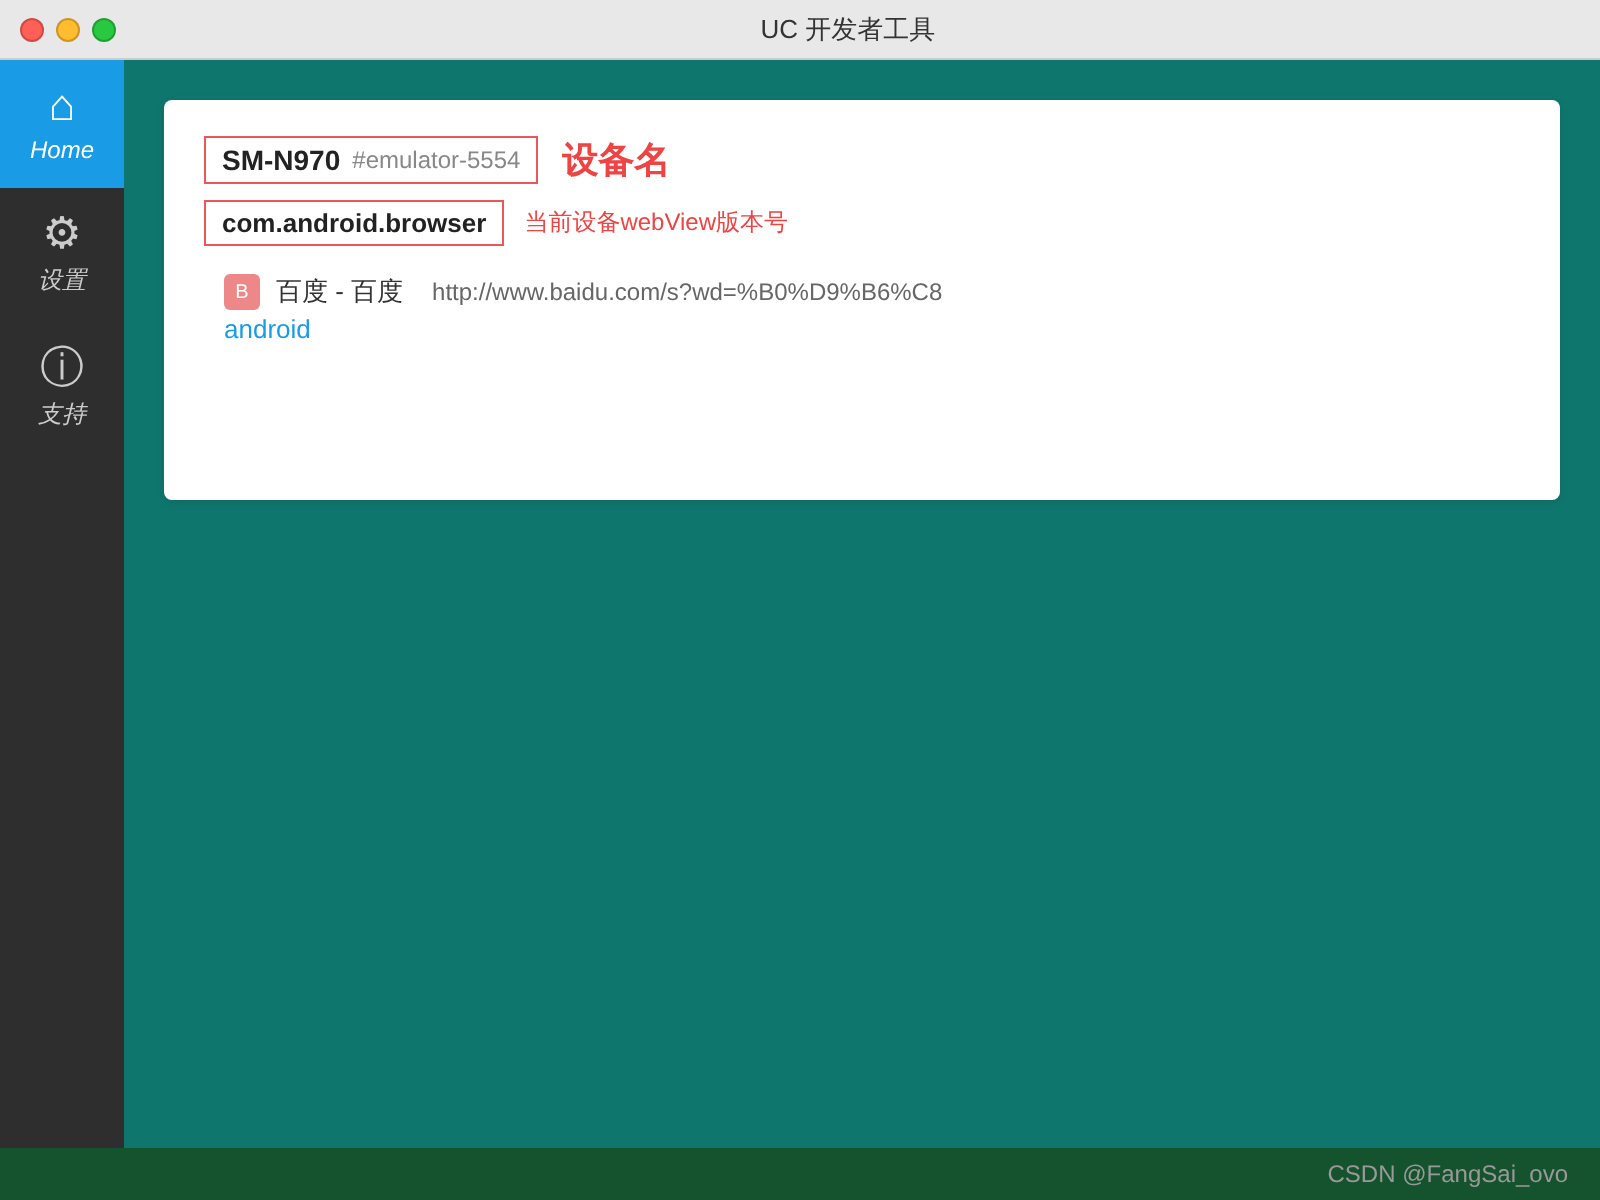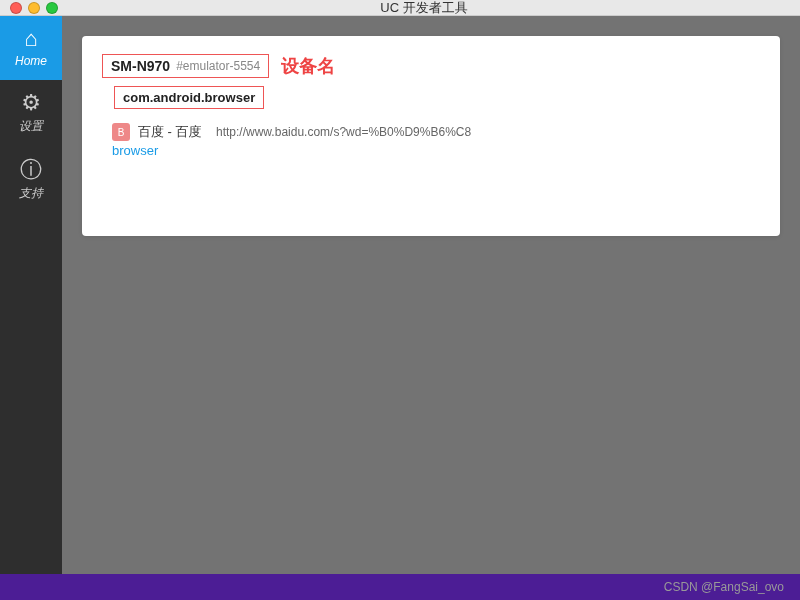--- a/index.html
+++ b/index.html
@@ -8,21 +8,21 @@
       height: 600px;
       overflow: hidden;
       font-family: "Microsoft YaHei", "PingFang SC", Arial, sans-serif;
       background: #f0f0f0;
       display: flex;
       flex-direction: column;
     }
 
     
     .title-bar {
-      height: 16px;
+      height: 30px;
       background: #e8e8e8;
       display: flex;
       align-items: center;
       padding: 0 10px;
       border-bottom: 1px solid #ccc;
       flex-shrink: 0;
     }
     .title-bar-buttons {
       display: flex;
       gap: 6px;
@@ -80,21 +80,21 @@
       line-height: 1;
     }
     .sidebar-label {
       font-size: 12px;
       font-style: italic;
     }
 
     
     .content-area {
       flex: 1;
-      background: #737373;
+      background: #0f766e;
       padding: 20px;
       overflow-y: auto;
       display: flex;
       flex-direction: column;
       gap: 0;
     }
 
     
     .card {
       background: #fff;
@@ -136,21 +136,20 @@
     .app-label {
       color: #e44;
       font-size: 12px;
       margin-bottom: 4px;
     }
     .package-row {
       display: flex;
       align-items: center;
       gap: 0;
       margin-bottom: 14px;
-      margin-left: 12px;
     }
     .package-name-box {
       border: 1px solid #e55;
       padding: 3px 8px;
       font-size: 13px;
       color: #222;
       font-weight: bold;
     }
     .version-box {
       border: 1px solid #e55;
@@ -206,21 +205,21 @@
       margin-top: 2px;
       text-decoration: none;
     }
 
     
     .footer {
       text-align: right;
       padding: 6px 16px;
       font-size: 12px;
       color: #999;
-      background: #4c1d95;
+      background: #14532d;
       flex-shrink: 0;
     }
   </style>
 </head>
 <body>
 
 <div class="title-bar">
   <div class="title-bar-buttons">
     <div class="title-bar-btn btn-close"></div>
     <div class="title-bar-btn btn-min"></div>
@@ -252,34 +251,35 @@
       <div class="device-info-row">
         <div class="device-name-box">
           <span>SM-N970</span>
           <span class="emulator-text">#emulator-5554</span>
         </div>
         <span class="device-name-label">设备名</span>
       </div>
 
       <div class="package-row">
         <div class="package-name-box">com.android.browser</div>
+        <span class="webview-label">当前设备webView版本号</span>
       </div>
 
       <div class="page-item">
         <div class="page-item-header">
           <div class="page-icon">
             <span>B</span>
           </div>
           <span class="page-title-text">
             <span>百度 - 百度</span>
             &nbsp;&nbsp;
             <span class="page-url-text">http://www.baidu.com/s?wd=%B0%D9%B6%C8</span>
           </span>
         </div>
-        <a class="inspect-link" href="#">browser</a>
+        <a class="inspect-link" href="#">android</a>
       </div>
 
     </div>
   </div>
 </div>
 
 <div class="footer">
   <span>CSDN @FangSai_ovo</span>
 </div>
 

